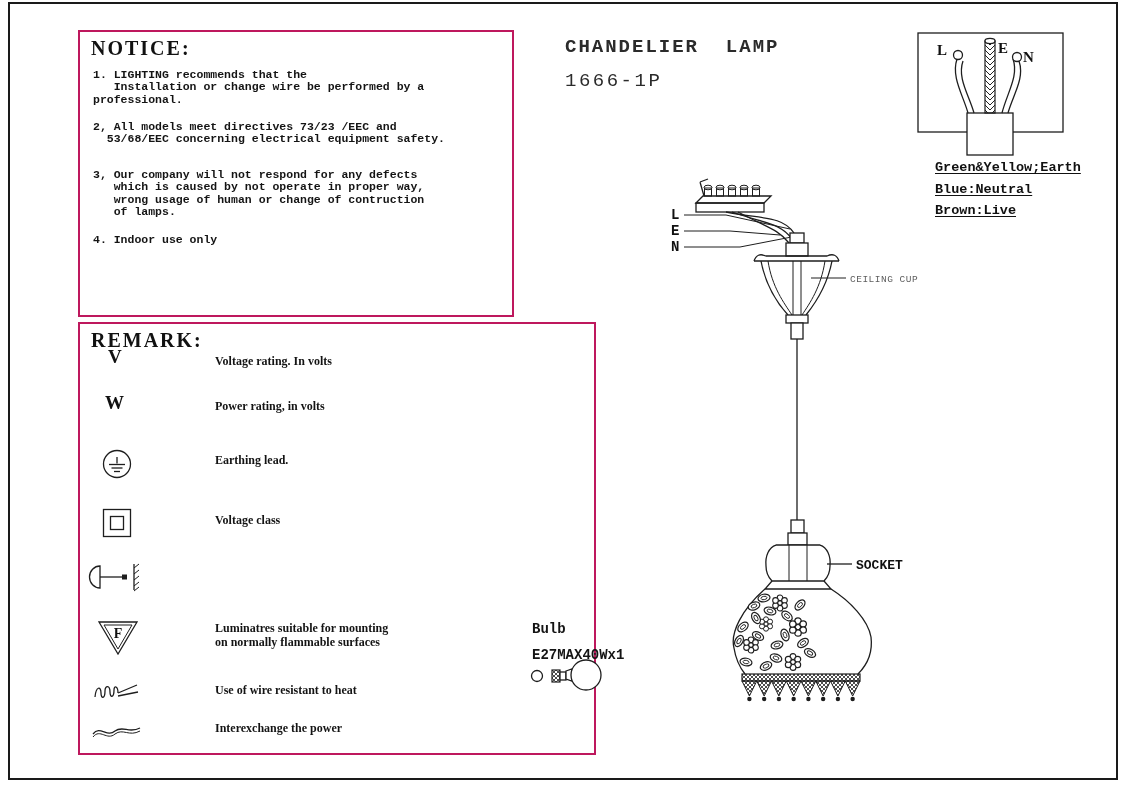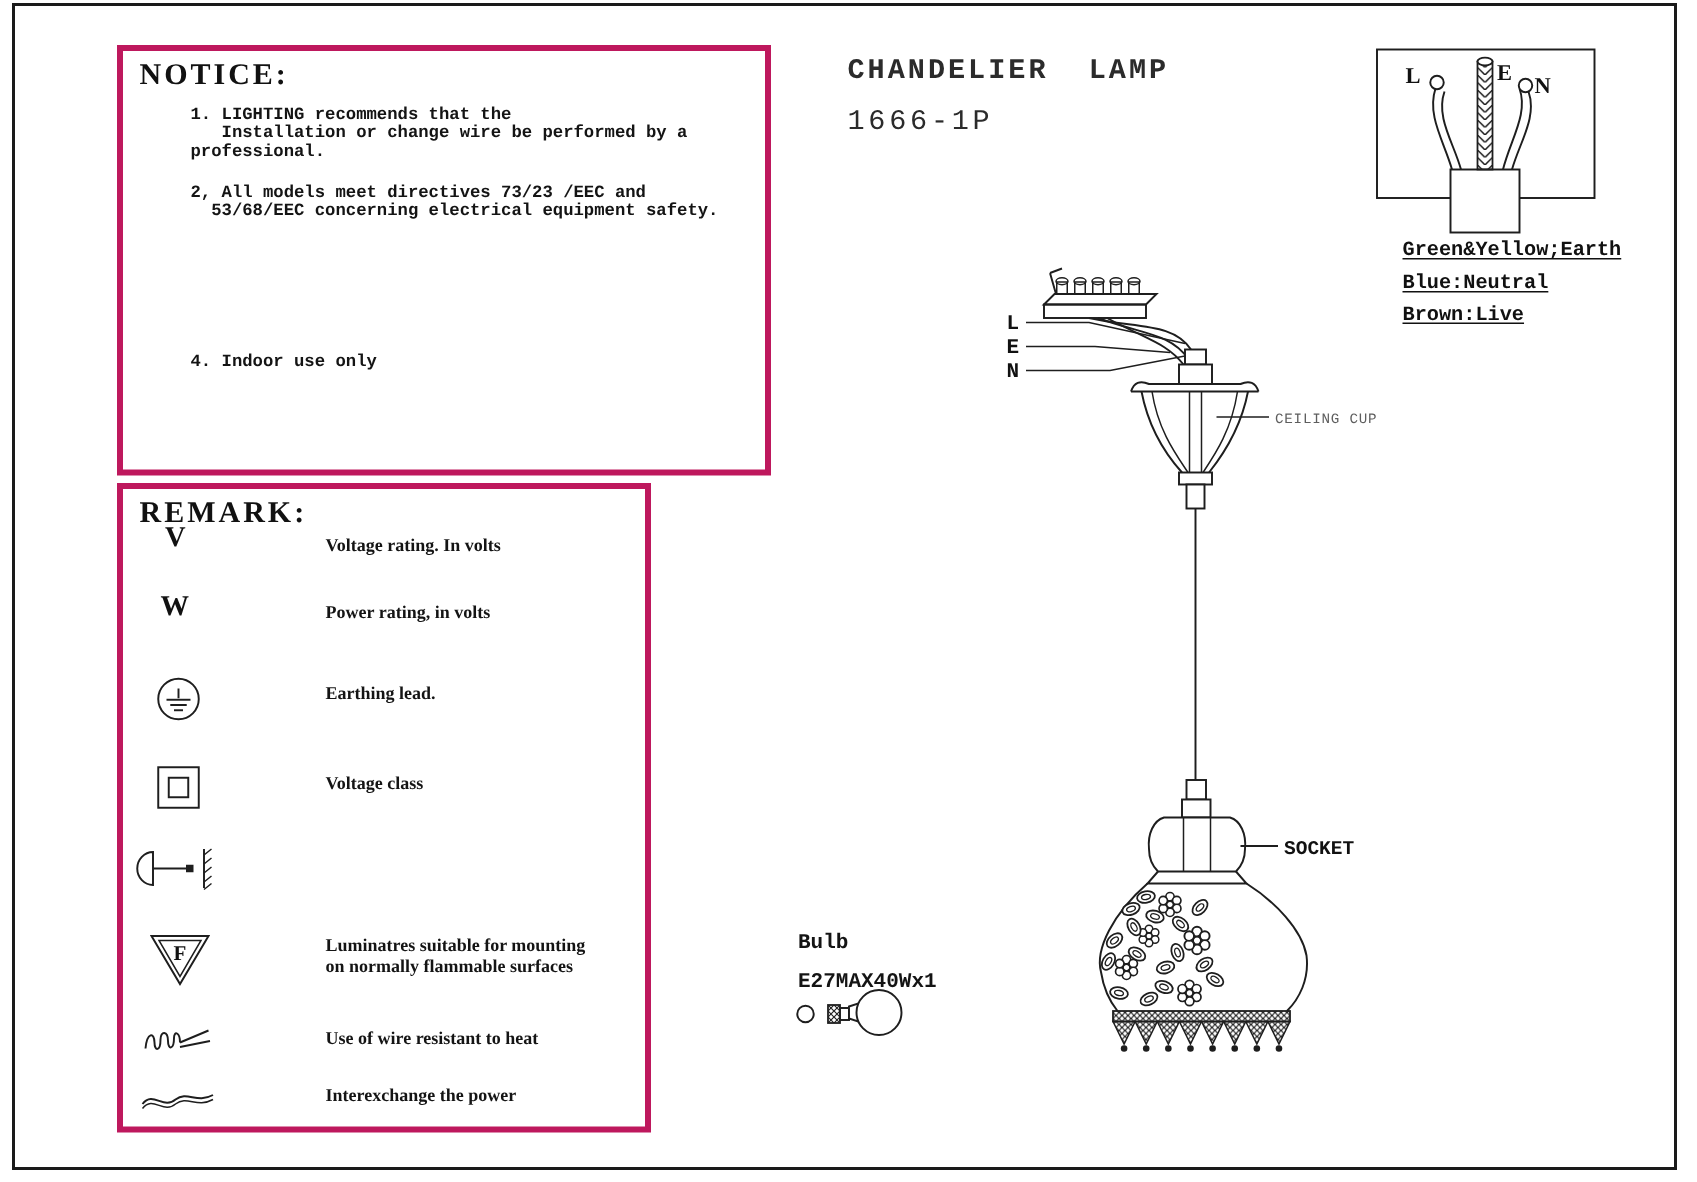--- a/index.html
+++ b/index.html
@@ -1,27 +1,27 @@
 <!DOCTYPE html>
 <html><head>
 <meta charset="utf-8">
 <style>
   html,body{margin:0;padding:0;background:#ffffff;}
   .page{position:relative;width:1131px;height:788px;background:#fff;overflow:hidden;
         font-family:"Liberation Mono","DejaVu Sans Mono",monospace;color:#141414;}
   .page-border{position:absolute;left:8px;top:2px;width:1110px;height:778px;
         border:2px solid #1a1a1a;box-sizing:border-box;}
-  .box{position:absolute;border:4px solid #be185d;box-sizing:border-box;background:#fff;}
+  .box{position:absolute;border:2px solid #be185d;box-sizing:border-box;background:#fff;}
   #notice-box{left:78px;top:30px;width:436px;height:287px;}
-  #remark-box{left:78px;top:322px;width:356px;height:433px;}
+  #remark-box{left:78px;top:322px;width:518px;height:433px;}
   .box-heading{position:absolute;left:11px;top:5px;
         font-family:"Liberation Serif","DejaVu Serif",serif;
         font-weight:bold;font-size:20px;letter-spacing:2px;color:#111;}
   .n-item{position:absolute;left:13px;font-size:11.5px;font-weight:bold;
-        line-height:12.3px;white-space:pre;margin-left:32px;}
+        line-height:12.3px;white-space:pre;}
   .r-text{position:absolute;left:135px;font-size:12px;font-weight:bold;
         line-height:13.8px;white-space:pre;font-family:Liberation Serif, serif;}
   .r-sym{position:absolute;}
   .sym-letter{font-family:"Liberation Serif","DejaVu Serif",serif;
         font-weight:bold;font-size:19px;color:#111;}
   .title{position:absolute;left:565px;top:36px;font-size:19px;letter-spacing:2px;
         font-weight:700;color:#2b2b2b;white-space:pre;}
   .model{position:absolute;left:565px;top:70px;font-size:19px;letter-spacing:2.5px;
         font-weight:400;color:#2b2b2b;text-align:center;}
   .legend{position:absolute;left:917px;top:157px;font-size:13.5px;font-weight:bold;
@@ -68,20 +68,24 @@
     </defs>
   </svg>
 
   <div class="box" id="notice-box">
     <div class="box-heading">NOTICE:</div>
     <div class="n-item" style="top:37px">1. LIGHTING recommends that the
    Installation or change wire be performed by a
 professional.</div>
     <div class="n-item" style="top:89px">2, All models meet directives 73/23 /EEC and
   53/68/EEC concerning electrical equipment safety.</div>
+    <div class="n-item" style="top:137px">3, Our company will not respond for any defects
+   which is caused by not operate in proper way,
+   wrong usage of human or change of contruction
+   of lamps.</div>
     <div class="n-item" style="top:202px">4. Indoor use only</div>
   </div>
 
   <div class="box" id="remark-box">
     <div class="box-heading">REMARK:</div>
 
     <div class="r-sym sym-letter" style="left:28px;top:22px">V</div>
     <div class="r-text" style="top:31px">Voltage rating. In volts</div>
 
     <div class="r-sym sym-letter" style="left:25px;top:68px">W</div>

